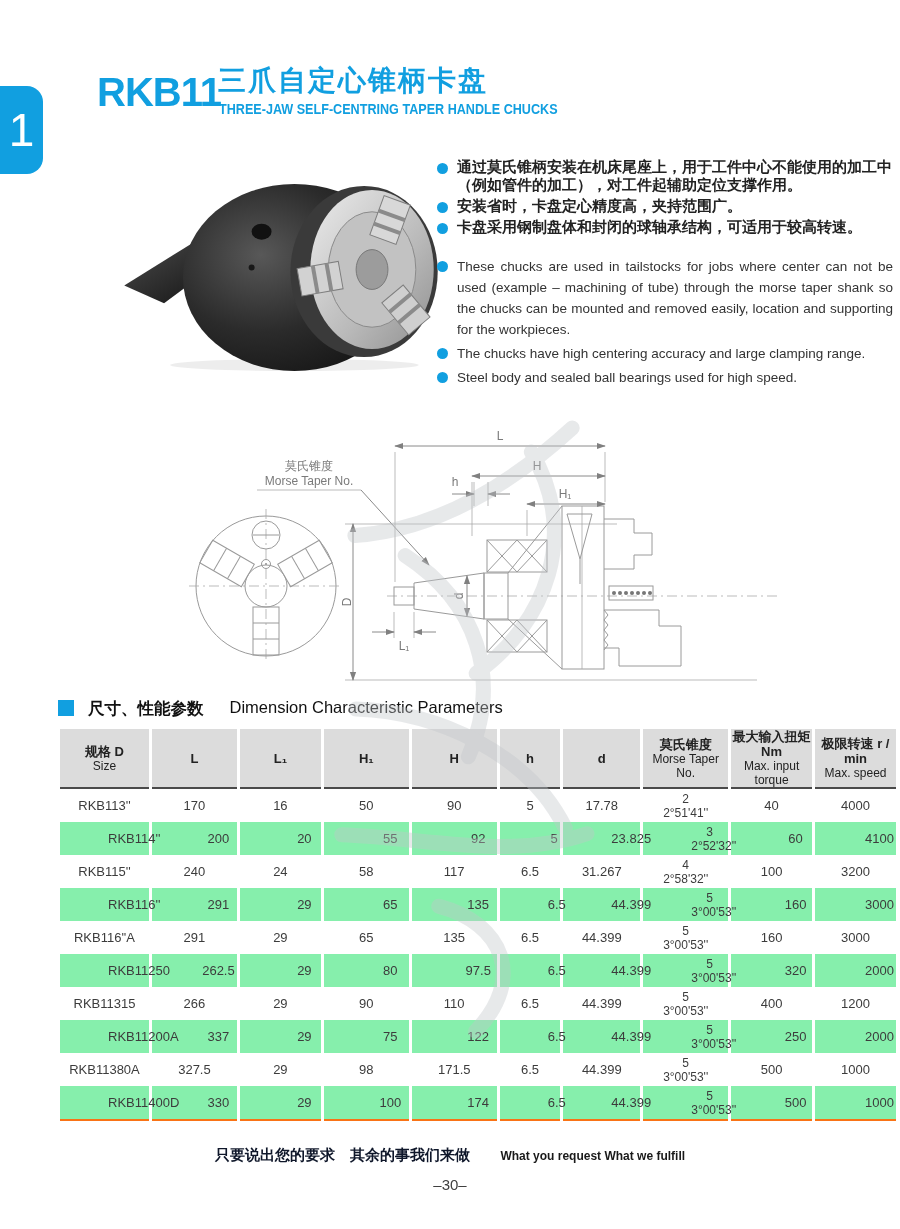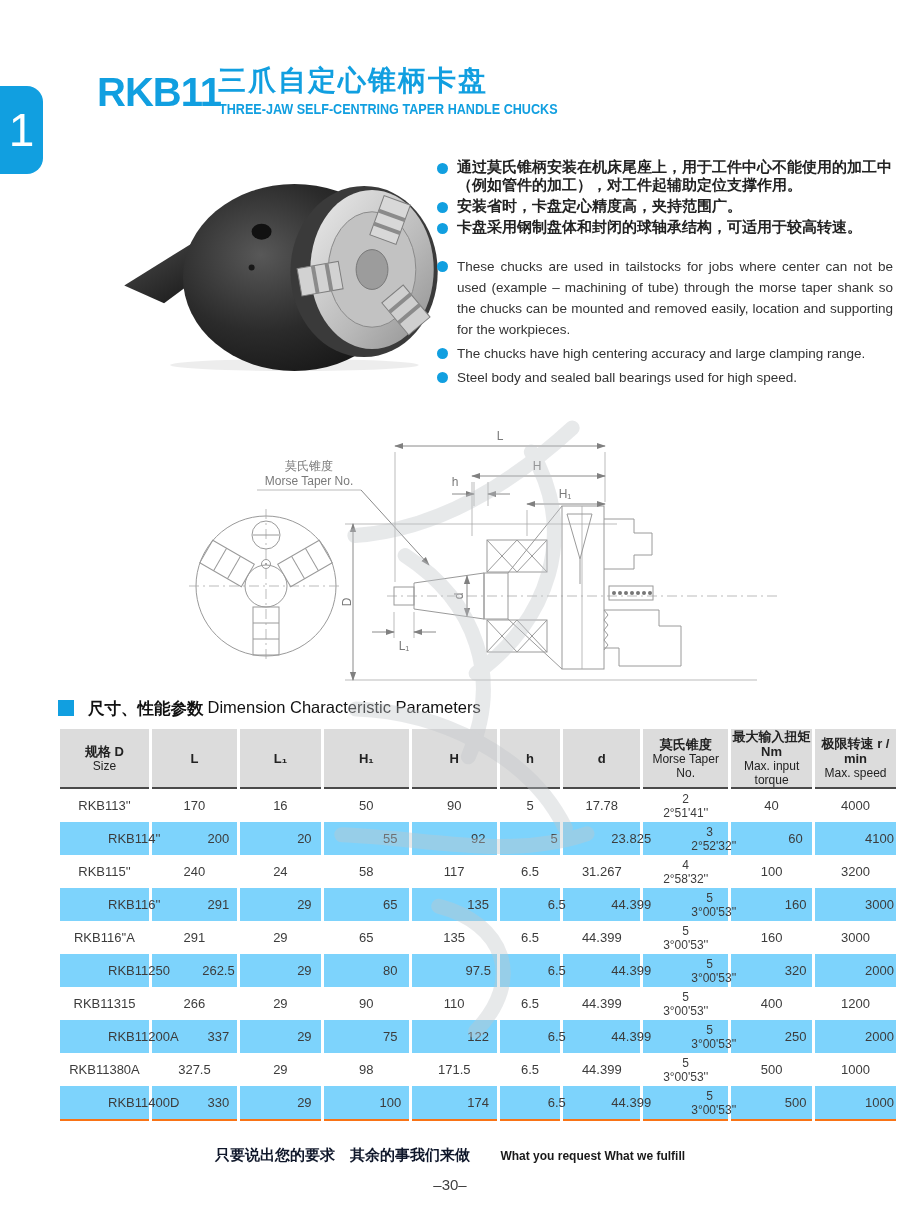--- a/index.html
+++ b/index.html
@@ -39,31 +39,31 @@
   .draw{stroke:#9a9a9a;stroke-width:1;fill:none;}
   .thin{stroke:#aaaaaa;stroke-width:.8;fill:none;}
   .dash{stroke-dasharray:10,4,2,4;}
   .dim{stroke:#8a8a8a;stroke-width:1;fill:none;}
   .dimtxt{font:12px "Liberation Sans",sans-serif;fill:#7a7a7a;}
 
   
   .sec-title{position:absolute;left:58px;top:698px;display:flex;align-items:flex-start;z-index:3;text-align:center;}
   .sec-sq{width:16px;height:16px;background:#119fe0;margin-top:2px;}
   .sec-zh{font-size:16.5px;font-weight:bold;margin-left:14px;color:#111;}
-  .sec-en{font-size:16.5px;margin-left:4px;color:#111;}
+  .sec-en{font-size:16.5px;margin-left:26px;color:#111;}
 
   
   .tbl-wrap{position:absolute;left:57px;top:729px;width:842px;z-index:3;}
   table{width:100%;border-collapse:separate;border-spacing:3px 0;table-layout:fixed;}
   th{background:#dcdcdc;height:48px;border-bottom:2px solid #4a4a4a;font-weight:bold;
      font-size:13px;color:#222;text-align:center;vertical-align:middle;padding:0;}
   th .h2{font-weight:normal;font-size:12px;line-height:14px;}
   th .h1{line-height:15px;}
   td{height:33px;font-size:13px;color:#3c3c3c;text-align:center;vertical-align:middle;padding:0;background:#fff;}
-  tr.alt td{background:#7dd3fc;padding-left:48px;}
+  tr.alt td{background:#86efac;padding-left:48px;}
   td.last{border-bottom:2px solid #f97316;}
   td .m1,.m2{line-height:14px;font-size:12px;}
 
   
   .slogan{position:absolute;top:1146px;left:0;width:100%;text-align:center;z-index:3;}
   .slogan .zh{font-size:15px;font-weight:bold;color:#0f172a;}
   .slogan .en{font-size:12px;font-weight:bold;color:#1a1a1a;margin-left:26px;}
   .pagenum{position:absolute;top:1176px;left:0;width:100%;text-align:center;font-size:15px;color:#404040;}
 </style>
 </head>

